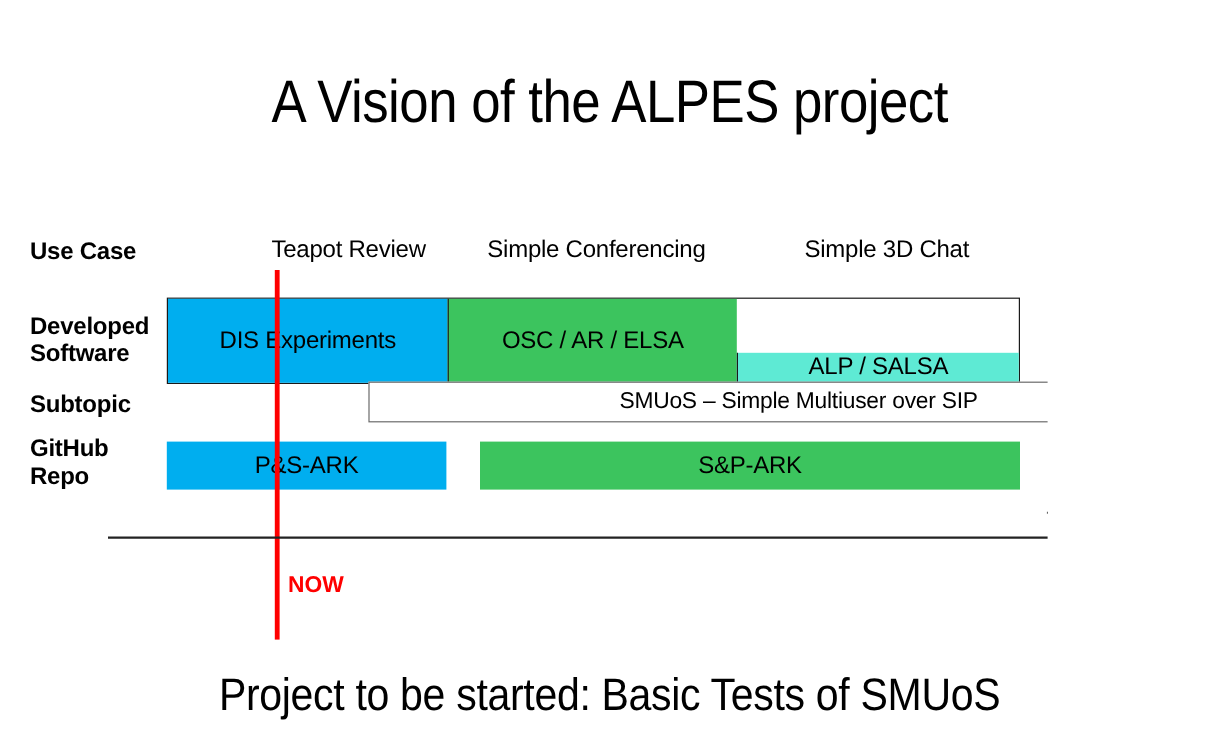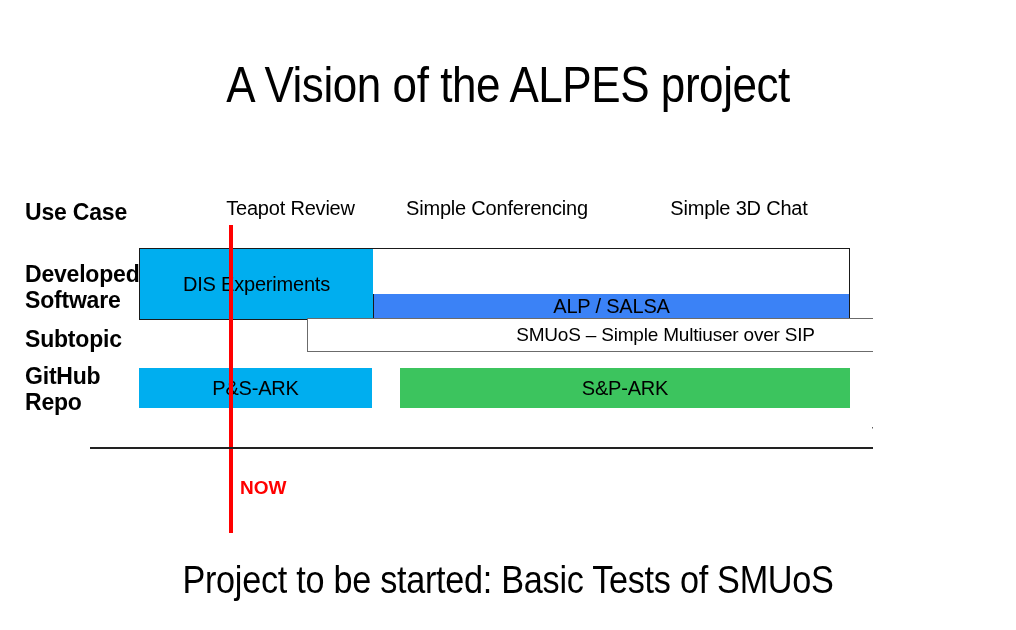--- a/index.html
+++ b/index.html
@@ -46,21 +46,21 @@
     letter-spacing: -0.3px;
     transform: scaleX(0.9);
     transform-origin: 50% 50%;
     white-space: nowrap;
   }
 
   
   .row-label {
     position: absolute;
     left: 25px;
-    font-size: 23px;
+    font-size: 20px;
     font-weight: bold;
     line-height: 1.15;
     color: #000;
     white-space: pre-line;
     letter-spacing: -0.2px;
   }
   .rl-usecase   { top: 199px; }
   .rl-developed { top: 261px; }
   .rl-subtopic  { top: 326px; }
   .rl-github    { top: 363px; }
@@ -193,21 +193,24 @@
 Repo</div>
 
   <div class="usecase-label" style="left:212px; width:157px;text-align:center;">Teapot Review</div>
   <div class="usecase-label" style="left:382px; width:230px;">Simple Conferencing</div>
   <div class="usecase-label" style="left:640px; width:198px;">Simple 3D Chat</div>
 
   <div class="bar-row bar-developed">
     <div class="seg" style="width: 233px; background: rgb(0, 174, 239);">
       <span>DIS Experiments</span>
     </div>
-    <div class="seg" style="flex: 1 1 auto; background: #3b82f6; margin-top: 45px;">
+    <div class="seg" style="width: 241px; background: rgb(60, 196, 94);">
+      <span>OSC / AR / ELSA</span>
+    </div>
+    <div class="seg" style="flex: 1 1 auto; background: #5eead4; margin-top: 45px;">
       <span>ALP / SALSA</span>
     </div>
   </div>
 
   <div class="subtopic-box" style="background: rgb(255, 255, 255); border-color: rgb(107, 107, 107);">
     <span>SMUoS – Simple Multiuser over SIP</span>
   </div>
 
   <div class="bar-row bar-github">
     <div class="seg" style="width: 233px; background: rgb(0, 174, 239);">

